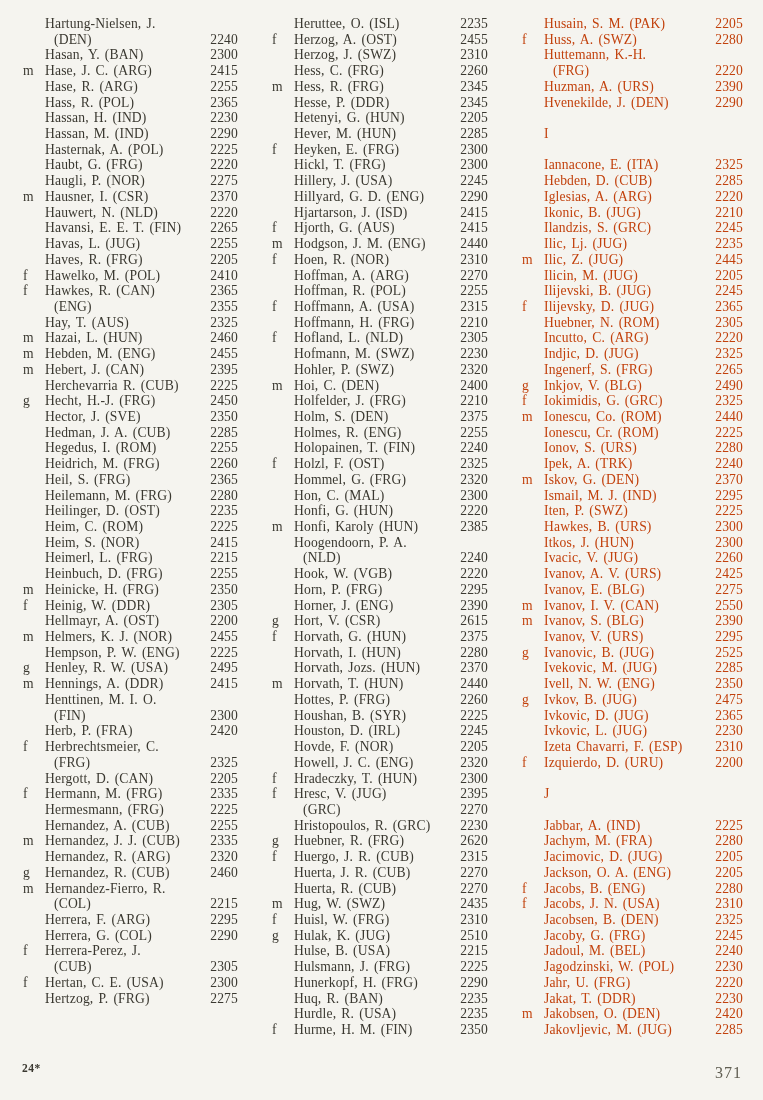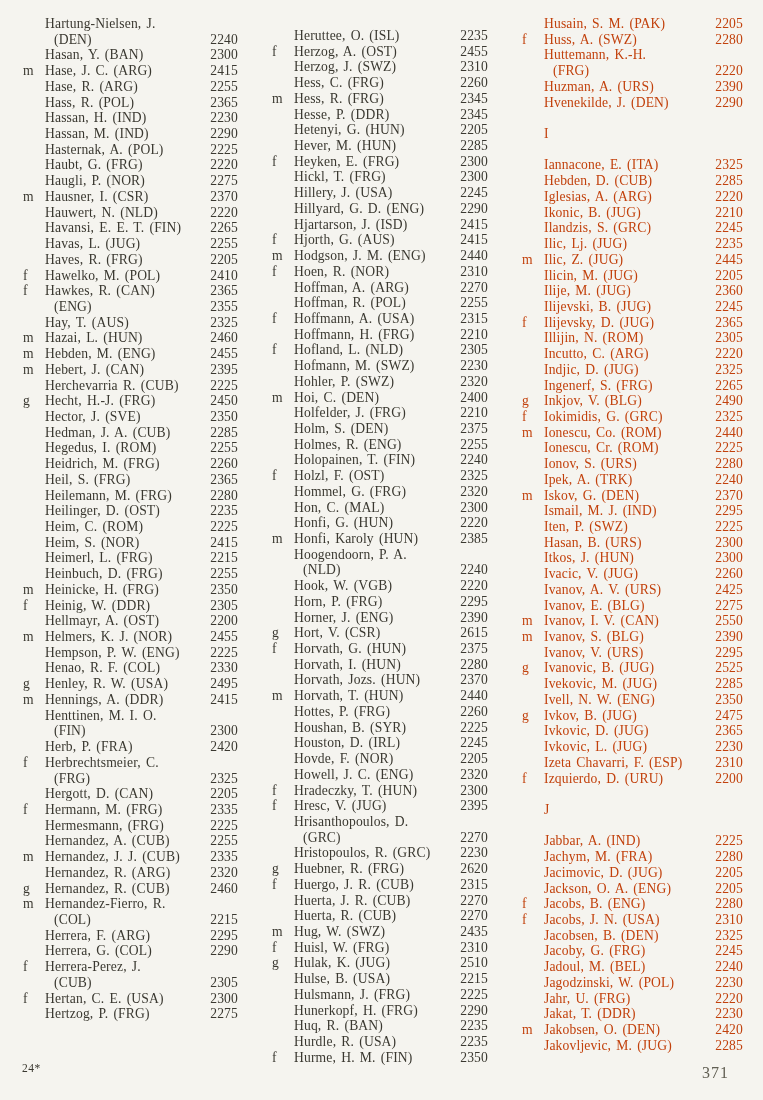--- a/index.html
+++ b/index.html
@@ -10,42 +10,42 @@
     background:#f5f4ef;
     font-family:"Liberation Serif", serif;
     overflow:hidden;
   }
   .columns {
     position:absolute; left:23px; top:16px;
     display:flex;
   }
   .col { flex:none; }
   .col-1 { width:215px; margin-right:34px; }
-  .col-2 { width:216px; margin-right:34px;margin-top:12px; }
+  .col-2 { width:216px; margin-right:34px; }
   .col-3 { width:221px; }
   .row {
     display:flex;
     height:15.72px;
     line-height:15.9px;
     font-size:13.6px;
     word-spacing:1.6px;
     letter-spacing:0.15px;
   }
   .marker { width:22px; flex:none; }
   .name { flex:1; white-space:nowrap; overflow:hidden; }
   .name.cont { padding-left:9px; }
   .name.letter { letter-spacing:0.5px; }
   .rating { width:42px; flex:none; text-align:right; }
   .footer-left {
     position:absolute; left:22px; top:1062px;
-    font-size:11.5px; font-weight:normal; letter-spacing:0.5px;
+    font-size:11.5px; font-weight:bold; letter-spacing:0.5px;
     color:#3a3830;
   }
   .page-number {
-    position:absolute; right:34px; top:1064px;
+    position:absolute; right:21px; top:1064px;
     font-size:16px; color:#605e52; letter-spacing:1px;
   }
 </style>
 </head>
 <body>
 
 <div class="page">
   <div class="columns">
     <div class="col col-1" id="col0" style="color: rgb(58, 56, 48);">
         <div class="row">
@@ -247,25 +247,20 @@
           <span class="marker">m</span>
           <span class="name">Helmers, K. J. (NOR)</span>
           <span class="rating">2455</span>
         </div>
         <div class="row">
           <span class="marker"></span>
           <span class="name">Hempson, P. W. (ENG)</span>
           <span class="rating">2225</span>
         </div>
         <div class="row">
-          <span class="marker"></span>
-          <span class="name">Henao, R. F. (COL)</span>
-          <span class="rating">2330</span>
-        </div>
-        <div class="row">
           <span class="marker">g</span>
           <span class="name">Henley, R. W. (USA)</span>
           <span class="rating">2495</span>
         </div>
         <div class="row">
           <span class="marker">m</span>
           <span class="name">Hennings, A. (DDR)</span>
           <span class="rating">2415</span>
         </div>
         <div class="row">
@@ -615,25 +610,20 @@
           <span class="name">Hradeczky, T. (HUN)</span>
           <span class="rating">2300</span>
         </div>
         <div class="row">
           <span class="marker">f</span>
           <span class="name">Hresc, V. (JUG)</span>
           <span class="rating">2395</span>
         </div>
         <div class="row">
           <span class="marker"></span>
-          <span class="name">Hrisanthopoulos, D.</span>
-          <span class="rating"></span>
-        </div>
-        <div class="row">
-          <span class="marker"></span>
           <span class="name cont">(GRC)</span>
           <span class="rating">2270</span>
         </div>
         <div class="row">
           <span class="marker"></span>
           <span class="name">Hristopoulos, R. (GRC)</span>
           <span class="rating">2230</span>
         </div>
         <div class="row">
           <span class="marker">g</span>
@@ -774,36 +764,31 @@
           <span class="name">Ilic, Z. (JUG)</span>
           <span class="rating">2445</span>
         </div>
         <div class="row">
           <span class="marker"></span>
           <span class="name">Ilicin, M. (JUG)</span>
           <span class="rating">2205</span>
         </div>
         <div class="row">
           <span class="marker"></span>
-          <span class="name">Ilije, M. (JUG)</span>
-          <span class="rating">2360</span>
-        </div>
-        <div class="row">
-          <span class="marker"></span>
           <span class="name">Ilijevski, B. (JUG)</span>
           <span class="rating">2245</span>
         </div>
         <div class="row">
           <span class="marker">f</span>
           <span class="name">Ilijevsky, D. (JUG)</span>
           <span class="rating">2365</span>
         </div>
         <div class="row">
           <span class="marker"></span>
-          <span class="name">Illijin, N. (ROM)</span>
+          <span class="name">Huebner, N. (ROM)</span>
           <span class="rating">2305</span>
         </div>
         <div class="row">
           <span class="marker"></span>
           <span class="name">Incutto, C. (ARG)</span>
           <span class="rating">2220</span>
         </div>
         <div class="row">
           <span class="marker"></span>
           <span class="name">Indjic, D. (JUG)</span>
@@ -854,21 +839,21 @@
           <span class="name">Ismail, M. J. (IND)</span>
           <span class="rating">2295</span>
         </div>
         <div class="row">
           <span class="marker"></span>
           <span class="name">Iten, P. (SWZ)</span>
           <span class="rating">2225</span>
         </div>
         <div class="row">
           <span class="marker"></span>
-          <span class="name">Hasan, B. (URS)</span>
+          <span class="name">Hawkes, B. (URS)</span>
           <span class="rating">2300</span>
         </div>
         <div class="row">
           <span class="marker"></span>
           <span class="name">Itkos, J. (HUN)</span>
           <span class="rating">2300</span>
         </div>
         <div class="row">
           <span class="marker"></span>
           <span class="name">Ivacic, V. (JUG)</span>

